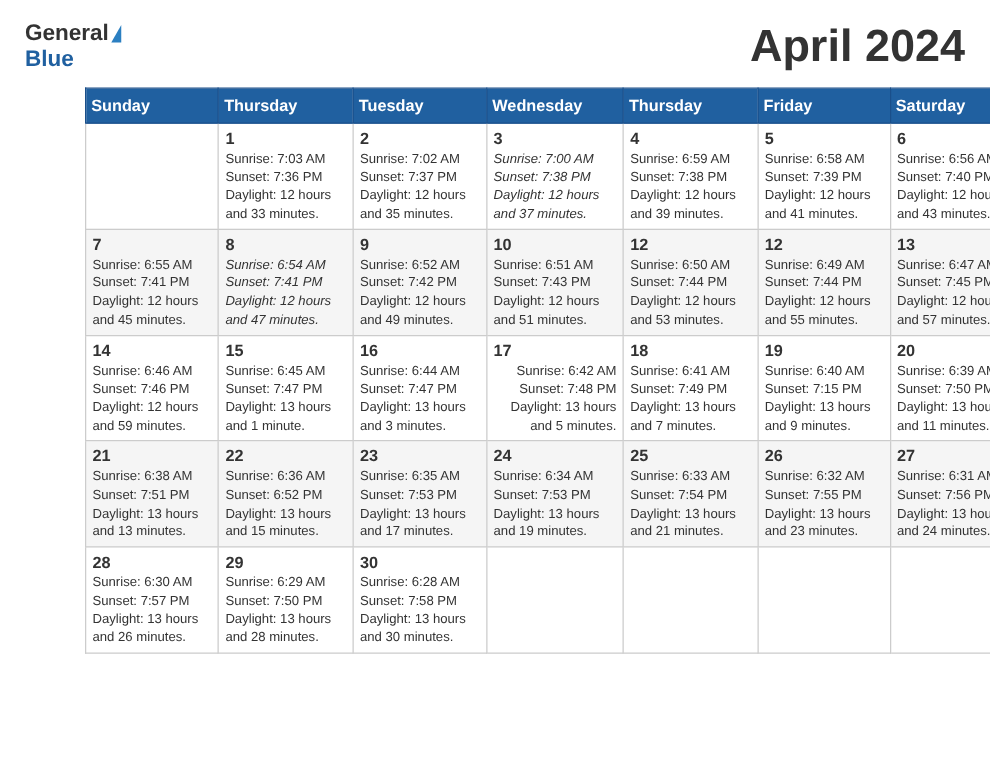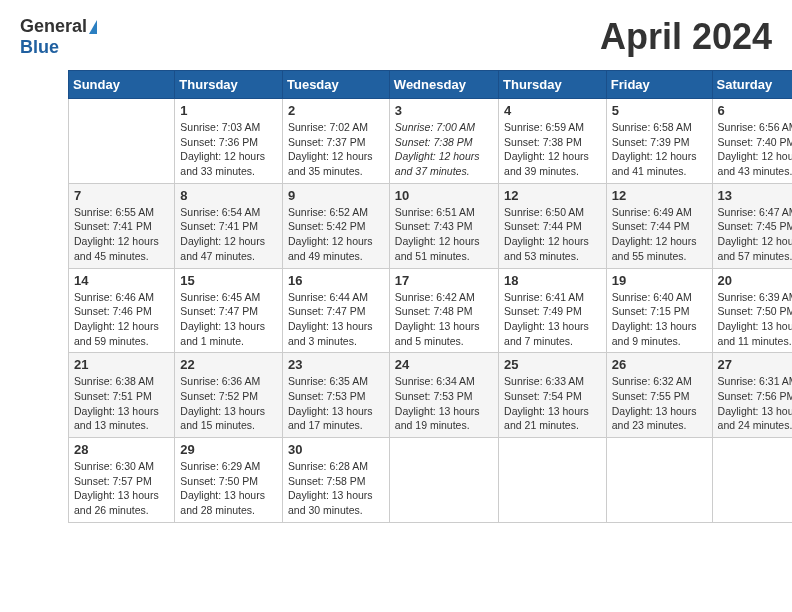--- a/index.html
+++ b/index.html
@@ -175,29 +175,29 @@
       <tr>
         <td>
           <span class="day-number">7</span>
           <div class="day-info" style="white-space: pre-line;">Sunrise: 6:55 AM
 Sunset: 7:41 PM
 Daylight: 12 hours
 and 45 minutes.</div>
         </td>
         <td>
           <span class="day-number">8</span>
-          <div class="day-info" style="white-space: pre-line;">Sunrise: 6:54 AM
+          <div class="day-info" style="white-space: pre-line; font-style: italic;">Sunrise: 6:54 AM
 Sunset: 7:41 PM
 Daylight: 12 hours
 and 47 minutes.</div>
         </td>
         <td>
           <span class="day-number">9</span>
           <div class="day-info" style="white-space: pre-line;">Sunrise: 6:52 AM
-Sunset: 5:42 PM
+Sunset: 7:42 PM
 Daylight: 12 hours
 and 49 minutes.</div>
         </td>
         <td>
           <span class="day-number">10</span>
           <div class="day-info" style="white-space: pre-line;">Sunrise: 6:51 AM
 Sunset: 7:43 PM
 Daylight: 12 hours
 and 51 minutes.</div>
         </td>
@@ -240,21 +240,21 @@
         </td>
         <td>
           <span class="day-number">16</span>
           <div class="day-info" style="white-space: pre-line;">Sunrise: 6:44 AM
 Sunset: 7:47 PM
 Daylight: 13 hours
 and 3 minutes.</div>
         </td>
         <td>
           <span class="day-number">17</span>
-          <div class="day-info" style="white-space: pre-line;">Sunrise: 6:42 AM
+          <div class="day-info" style="white-space: pre-line; text-align: right;">Sunrise: 6:42 AM
 Sunset: 7:48 PM
 Daylight: 13 hours
 and 5 minutes.</div>
         </td>
         <td>
           <span class="day-number">18</span>
           <div class="day-info" style="white-space: pre-line;">Sunrise: 6:41 AM
 Sunset: 7:49 PM
 Daylight: 13 hours
 and 7 minutes.</div>
@@ -278,21 +278,21 @@
         <td>
           <span class="day-number">21</span>
           <div class="day-info" style="white-space: pre-line;">Sunrise: 6:38 AM
 Sunset: 7:51 PM
 Daylight: 13 hours
 and 13 minutes.</div>
         </td>
         <td>
           <span class="day-number">22</span>
           <div class="day-info" style="white-space: pre-line;">Sunrise: 6:36 AM
-Sunset: 7:52 PM
+Sunset: 6:52 PM
 Daylight: 13 hours
 and 15 minutes.</div>
         </td>
         <td>
           <span class="day-number">23</span>
           <div class="day-info" style="white-space: pre-line;">Sunrise: 6:35 AM
 Sunset: 7:53 PM
 Daylight: 13 hours
 and 17 minutes.</div>
         </td>

